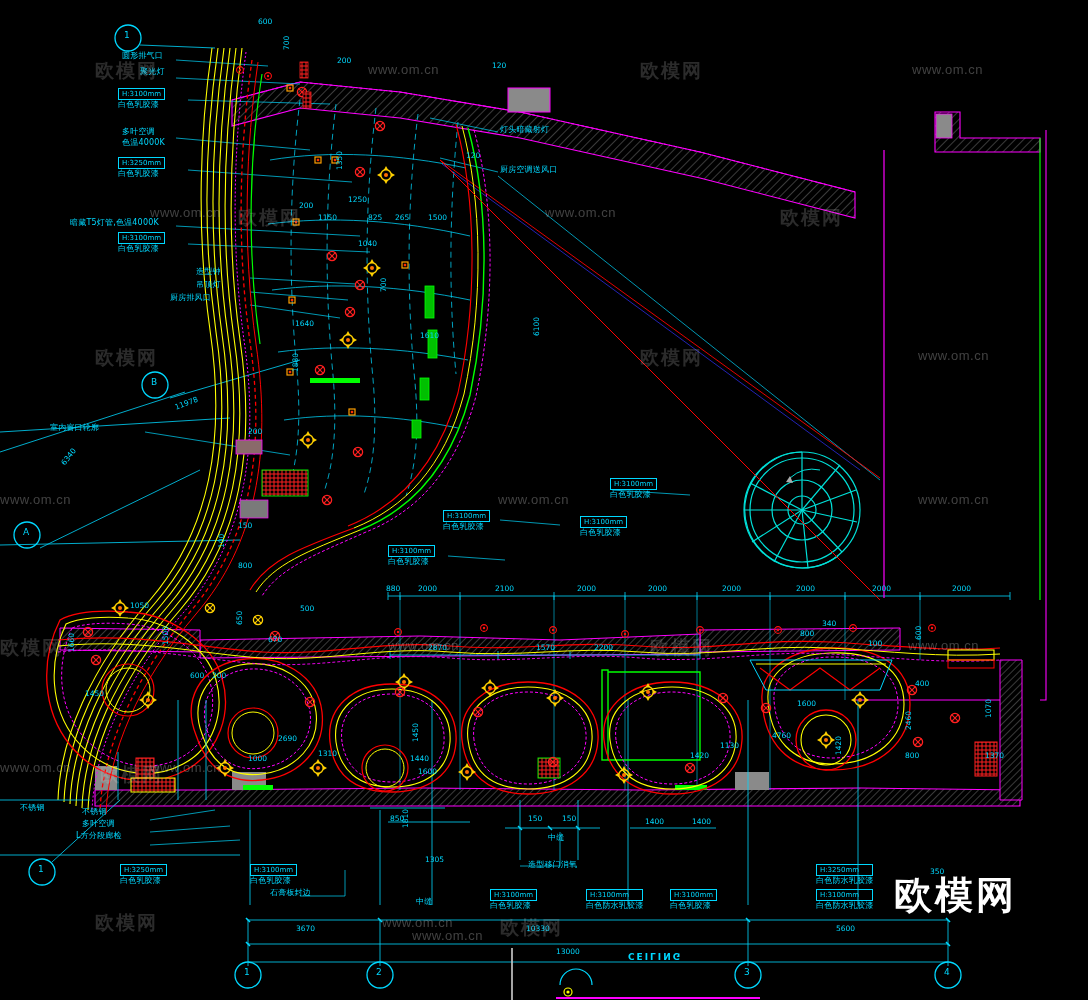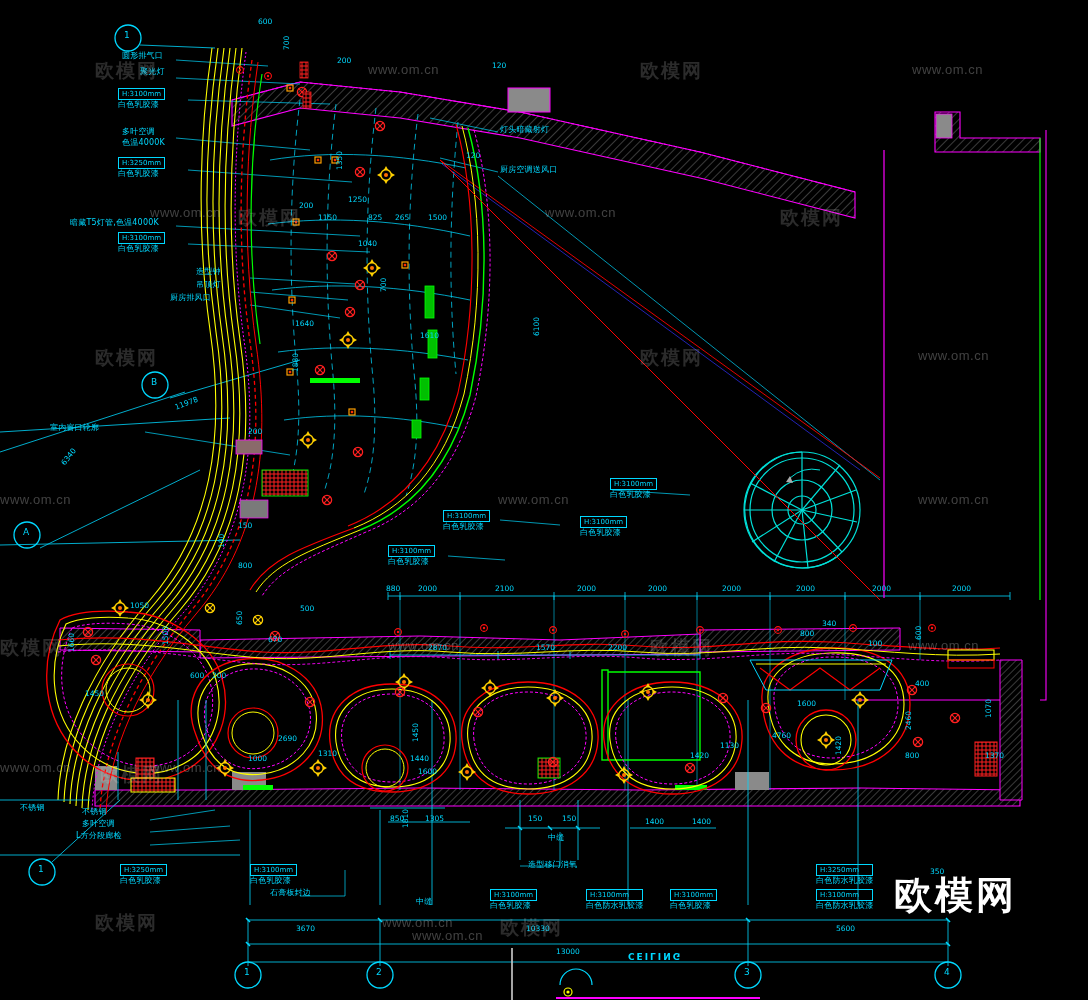--- a/index.html
+++ b/index.html
@@ -560,21 +560,21 @@
   <div class="ctxt dim" style="left:495px;top:585px;">2100</div>
   <div class="ctxt dim" style="left:577px;top:585px;">2000</div>
   <div class="ctxt dim" style="left:648px;top:585px;">2000</div>
   <div class="ctxt dim" style="left:722px;top:585px;">2000</div>
   <div class="ctxt dim" style="left:796px;top:585px;">2000</div>
   <div class="ctxt dim" style="left:872px;top:585px;">2000</div>
   <div class="ctxt dim" style="left:952px;top:585px;">2000</div>
 
   <div class="ctxt dim" style="left:428px;top:644px;">2870</div>
   <div class="ctxt dim" style="left:536px;top:644px;">1570</div>
-  <div class="ctxt dim" style="left:594px;top:644px;margin-left:14px;">2200</div>
+  <div class="ctxt dim" style="left:594px;top:644px;">2200</div>
 
   <div class="ctxt dim" style="left:60px;top:462px;transform:rotate(-52deg);transform-origin:left top;">6340</div>
   <div class="ctxt dim" style="left:174px;top:404px;transform:rotate(-20deg);transform-origin:left top;">11978</div>
   <div class="ctxt dim" style="left:533px;top:336px;transform:rotate(-90deg);transform-origin:left top;">6100</div>
 
   <div class="ctxt big" style="left:628px;top:952px;letter-spacing:2px;transform:scaleY(-1);font-weight:bold;">CEILING</div>
 
   <div id="misc-dims">
       <div class="ctxt dim" style="left: 258px; top: 18px;">600</div>
       <div class="ctxt dim" style="left: 283px; top: 50px; transform: rotate(-90deg); transform-origin: left top;">700</div>
@@ -614,21 +614,21 @@
       <div class="ctxt dim" style="left: 690px; top: 752px;">1420</div>
       <div class="ctxt dim" style="left: 720px; top: 742px;">1130</div>
       <div class="ctxt dim" style="left: 835px; top: 755px; transform: rotate(-90deg); transform-origin: left top;">1420</div>
       <div class="ctxt dim" style="left: 772px; top: 732px;">4760</div>
       <div class="ctxt dim" style="left: 797px; top: 700px;">1600</div>
       <div class="ctxt dim" style="left: 905px; top: 730px; transform: rotate(-90deg); transform-origin: left top;">2460</div>
       <div class="ctxt dim" style="left: 905px; top: 752px;">800</div>
       <div class="ctxt dim" style="left: 985px; top: 752px;">1370</div>
       <div class="ctxt dim" style="left: 985px; top: 718px; transform: rotate(-90deg); transform-origin: left top;">1070</div>
       <div class="ctxt dim" style="left: 390px; top: 815px;">850</div>
-      <div class="ctxt dim" style="left: 425px; top: 815px;">1305</div>
+      <div class="ctxt dim" style="left: 425px; top: 856px;">1305</div>
       <div class="ctxt dim" style="left: 402px; top: 828px; transform: rotate(-90deg); transform-origin: left top;">1810</div>
       <div class="ctxt dim" style="left: 528px; top: 815px;">150</div>
       <div class="ctxt dim" style="left: 562px; top: 815px;">150</div>
       <div class="ctxt dim" style="left: 645px; top: 818px;">1400</div>
       <div class="ctxt dim" style="left: 692px; top: 818px;">1400</div>
       <div class="ctxt dim" style="left: 930px; top: 868px;">350</div>
       <div class="ctxt dim" style="left: 822px; top: 620px;">340</div>
       <div class="ctxt dim" style="left: 800px; top: 630px;">800</div>
       <div class="ctxt dim" style="left: 868px; top: 640px;">100</div>
       <div class="ctxt dim" style="left: 915px; top: 640px; transform: rotate(-90deg); transform-origin: left top;">600</div>

